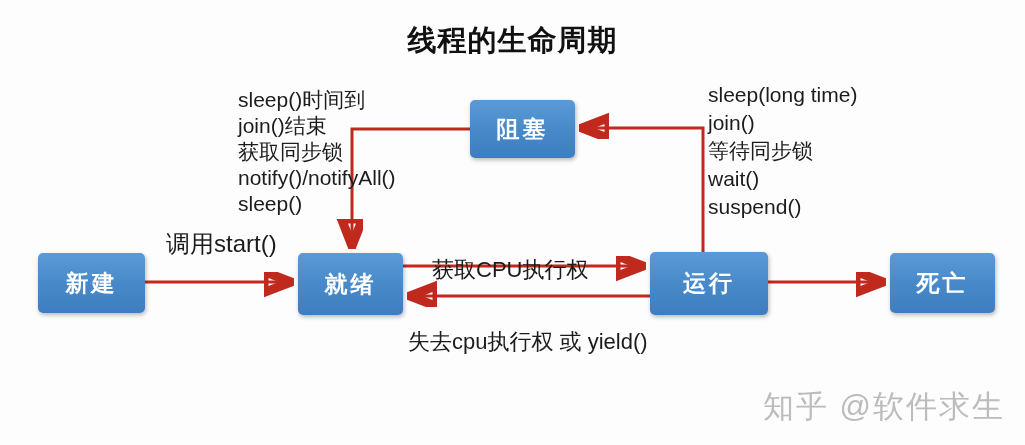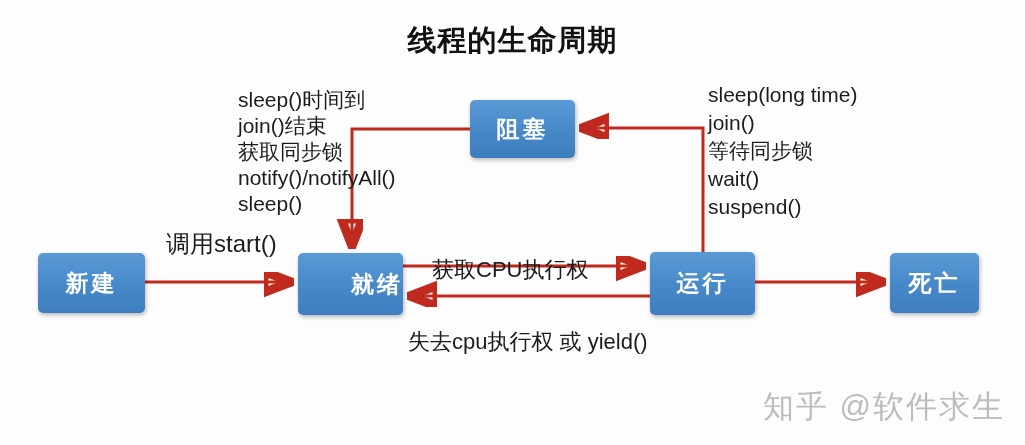--- a/index.html
+++ b/index.html
@@ -18,24 +18,24 @@
   .arrows path { stroke:#c02a1e; stroke-width:3; fill:none; }
   .state-box {
     position:absolute;
     background:linear-gradient(180deg,#5b9ad6 0%,#4688c8 55%,#3e7ec0 100%);
     border-radius:5px;
     box-shadow:1px 2px 4px rgba(0,0,0,0.28);
     color:#fff; font-size:23px; font-weight:bold; letter-spacing:3px;
     display:flex; align-items:center; justify-content:center;
   }
   .box-new     { left:38px;  top:253px; width:107px; height:60px; }
-  .box-ready   { left:298px; top:253px; width:105px; height:62px;justify-content:flex-end; }
+  .box-ready   { left:298px; top:253px; width:105px; height:62px; }
   .box-blocked { left:470px; top:100px; width:105px; height:58px;justify-content:center; }
-  .box-running { left:650px; top:252px; width:105px; height:63px; }
-  .box-dead    { left:890px; top:253px; width:89px; height:60px; }
+  .box-running { left:650px; top:252px; width:118px; height:63px; }
+  .box-dead    { left:890px; top:253px; width:105px; height:60px; }
   .lbl { position:absolute; font-size:21px; line-height:26px; white-space:nowrap; }
   .lbl-call-start { left:166px; top:231px; font-size:24px; }
   .lbl-acquire    { left:432px; top:224px; font-size:22px;margin-top:33px; }
   .lbl-lose       { left:408px; top:329px; font-size:22px; }
   .lbl-left       { left:210px; top:87px;margin-left:28px; }
   .lbl-right      { left:708px; top:81px; line-height:28px; }
   .lbl-dead       { left:755px; top:319px; line-height:25px; }
   .watermark {
     position:absolute; left:763px; top:386px;
     font-size:31px; color:#b5b5b5; letter-spacing:2px;

